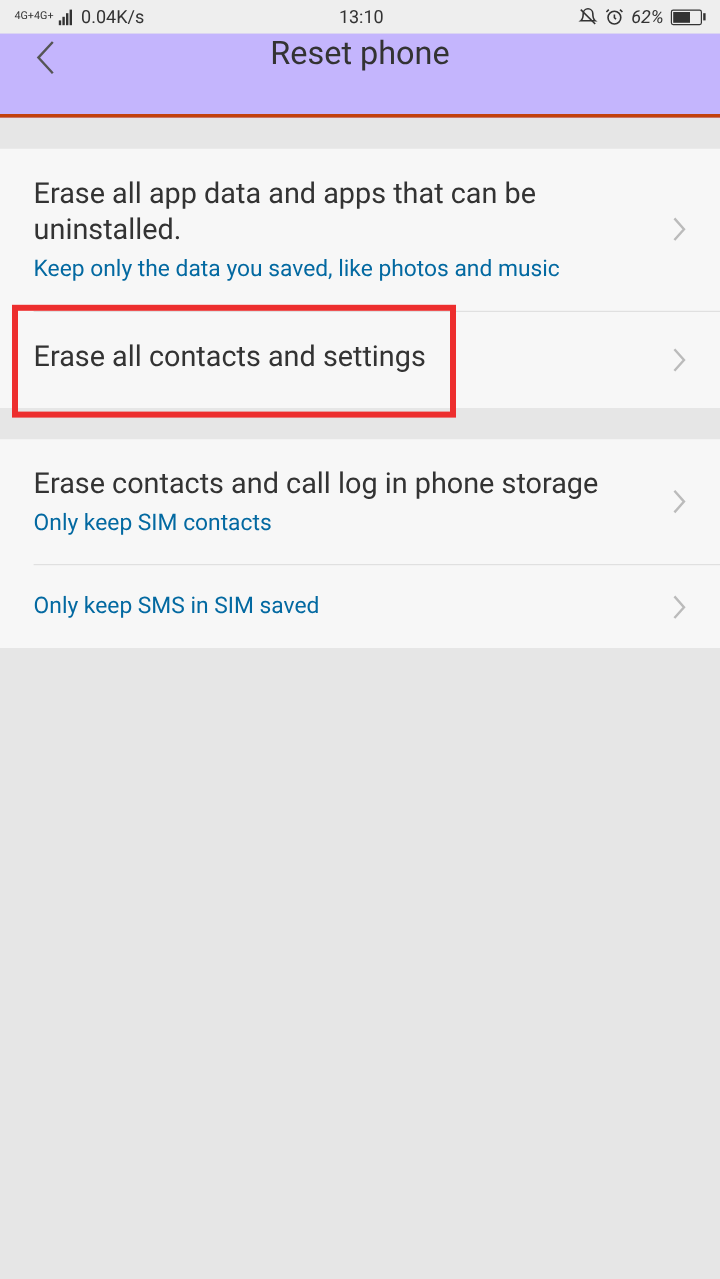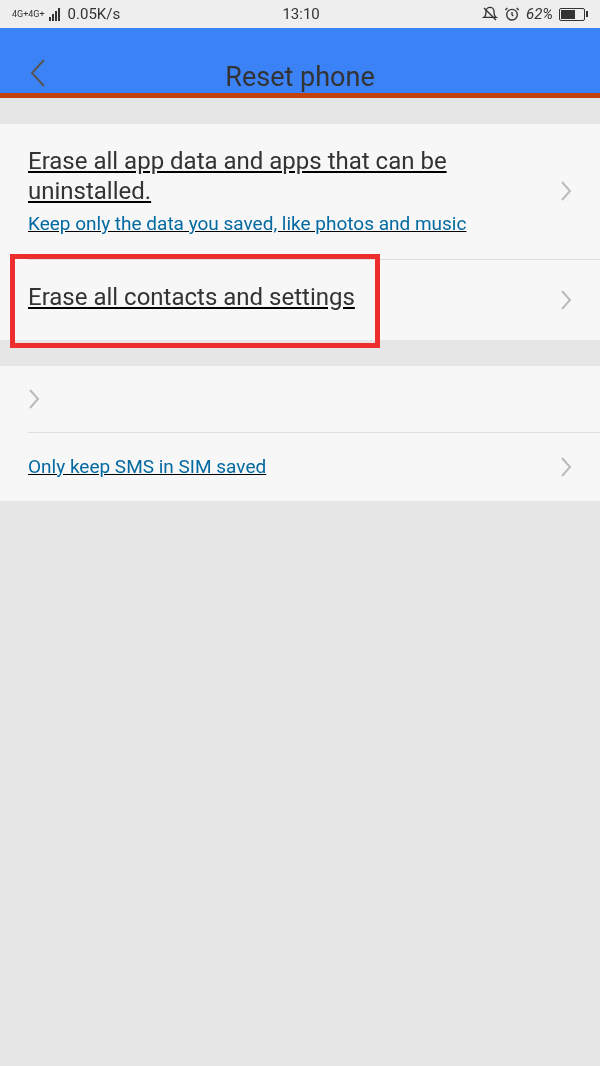--- a/index.html
+++ b/index.html
@@ -73,25 +73,25 @@
       background: #333;
     }
     .battery-tip {
       width: 2px;
       height: 6px;
       background: #333;
       margin-left: 1px;
     }
     .header {
       height: 70px;
-      background: #3b82f6;
-      display: flex;
-      align-items: flex-end;
+      background: #c4b5fd;
+      display: flex;
+      align-items: flex-start;
       position: relative;
-      border-bottom: 5px solid #c2410c;
+      border-bottom: 3px solid #c2410c;
     }
     .back-btn {
       position: absolute;
       left: 18px;
       width: 40px;
       height: 40px;
       display: flex;
       align-items: center;
       justify-content: center;
     }
@@ -108,21 +108,20 @@
     }
     .section {
       background: #f7f7f7;
     }
     .list-item {
       padding: 22px 28px;
       display: flex;
       align-items: center;
       justify-content: space-between;
       position: relative;
-      text-decoration: underline;
     }
     .list-item-content {
       flex: 1;
       padding-right: 20px;
     }
     .list-item-title {
       font-size: 24px;
       font-weight: 400;
       color: #333;
       line-height: 1.25;
@@ -159,21 +158,21 @@
   <div class="status-left">
     <div style="display:flex;flex-direction:column;align-items:center;">
       <span class="signal-label">4G+4G+</span>
     </div>
     <div class="signal-bars">
       <span></span>
         <span></span>
         <span></span>
         <span></span>
     </div>
-    <span style="margin-left:4px;">0.05K/s</span>
+    <span style="margin-left:4px;">0.04K/s</span>
   </div>
   <div>13:10</div>
   <div class="status-right">
     <svg width="16" height="16" viewBox="0 0 24 24" fill="none" stroke="#333" stroke-width="2">
       <path d="M18 8a6 6 0 0 0-12 0c0 7-3 9-3 9h18s-3-2-3-9"></path>
       <line x1="3" y1="3" x2="21" y2="21"></line>
     </svg>
     <svg width="16" height="16" viewBox="0 0 24 24" fill="none" stroke="#333" stroke-width="2">
       <circle cx="12" cy="13" r="8"></circle>
       <path d="M12 9v4l2 2M5 3L2 6M22 6l-3-3"></path>
@@ -217,20 +216,24 @@
     <svg class="chevron" width="12" height="22" viewBox="0 0 12 22" fill="none" stroke="#bbb" stroke-width="2">
       <polyline points="2,2 10,11 2,20"></polyline>
     </svg>
   </div>
 </div>
 
 <div class="gap"></div>
 
 <div class="section">
   <div class="list-item">
+    <div class="list-item-content">
+      <div class="list-item-title">Erase contacts and call log in phone storage</div>
+      <div class="list-item-subtitle">Only keep SIM contacts</div>
+    </div>
     <svg class="chevron" width="12" height="22" viewBox="0 0 12 22" fill="none" stroke="#bbb" stroke-width="2">
       <polyline points="2,2 10,11 2,20"></polyline>
     </svg>
   </div>
   <div class="divider"></div>
   <div class="list-item">
     <div class="list-item-content">
       <div class="list-item-subtitle">Only keep SMS in SIM saved</div>
     </div>
     <svg class="chevron" width="12" height="22" viewBox="0 0 12 22" fill="none" stroke="#bbb" stroke-width="2">

